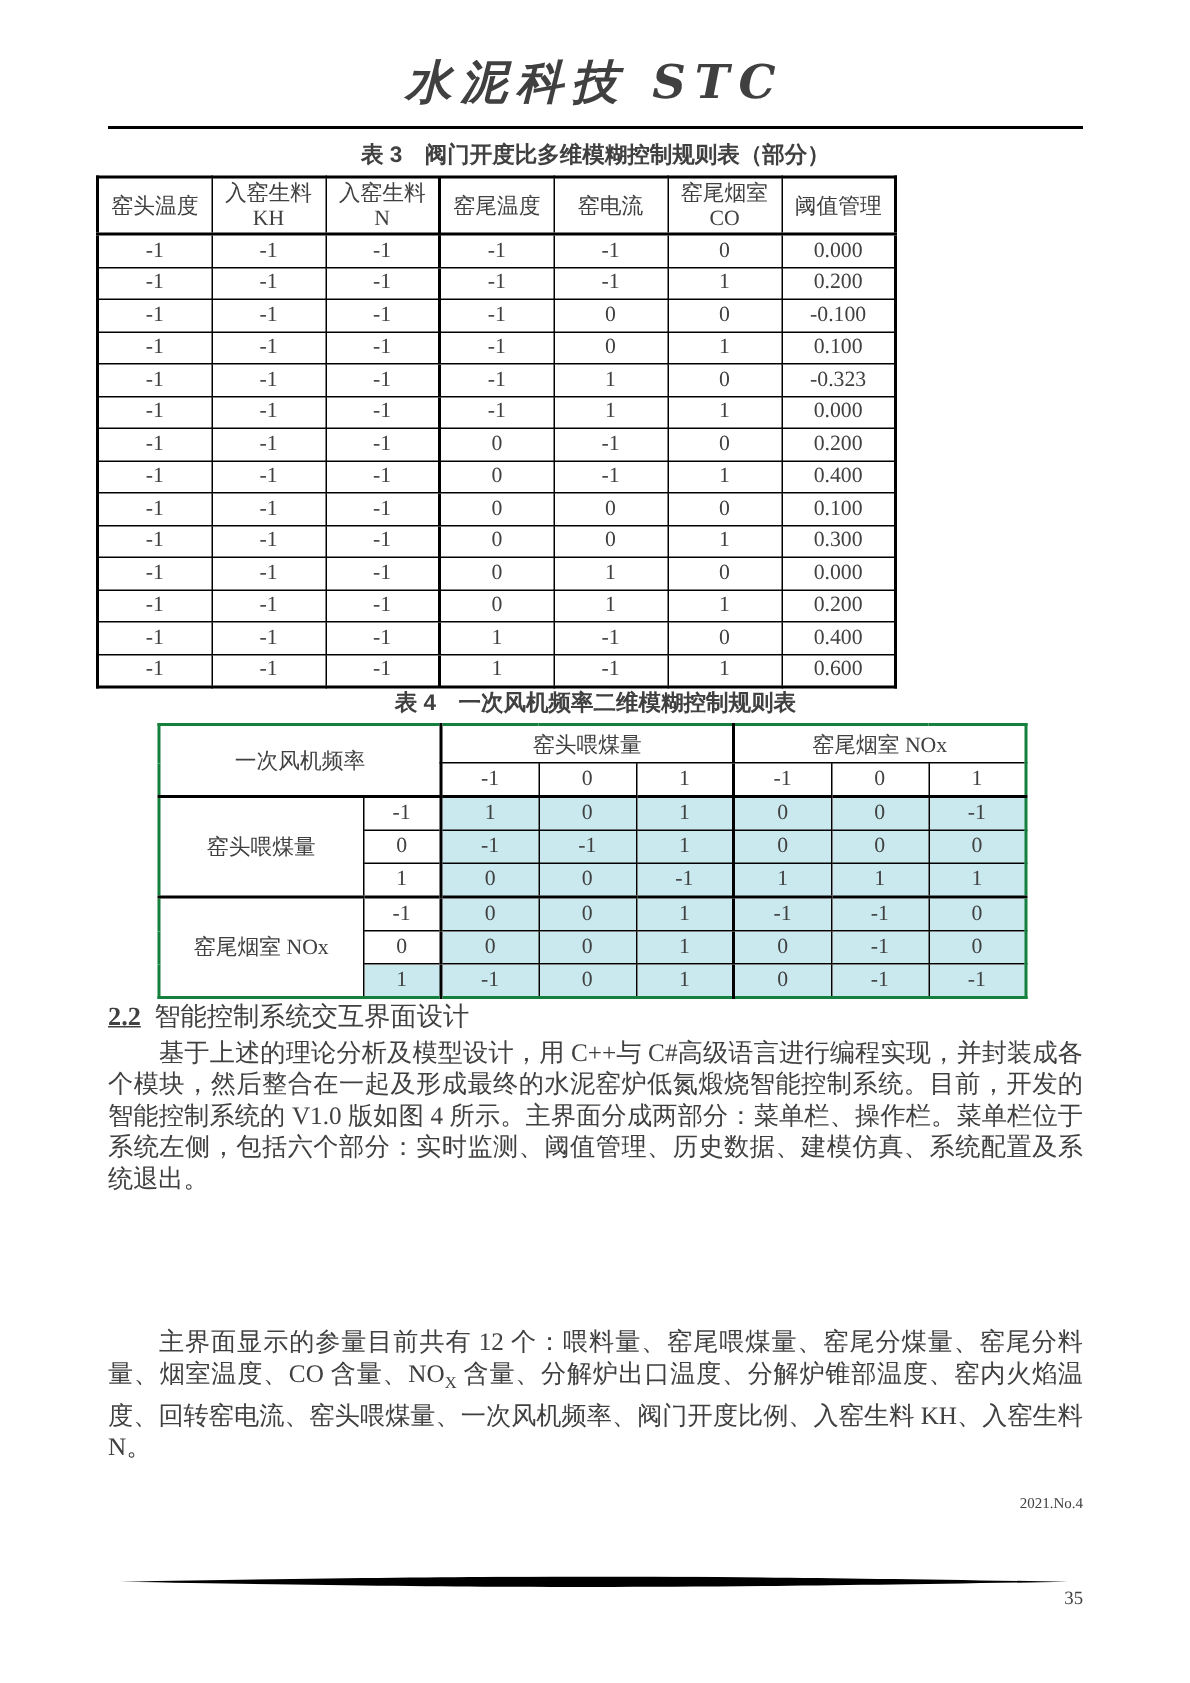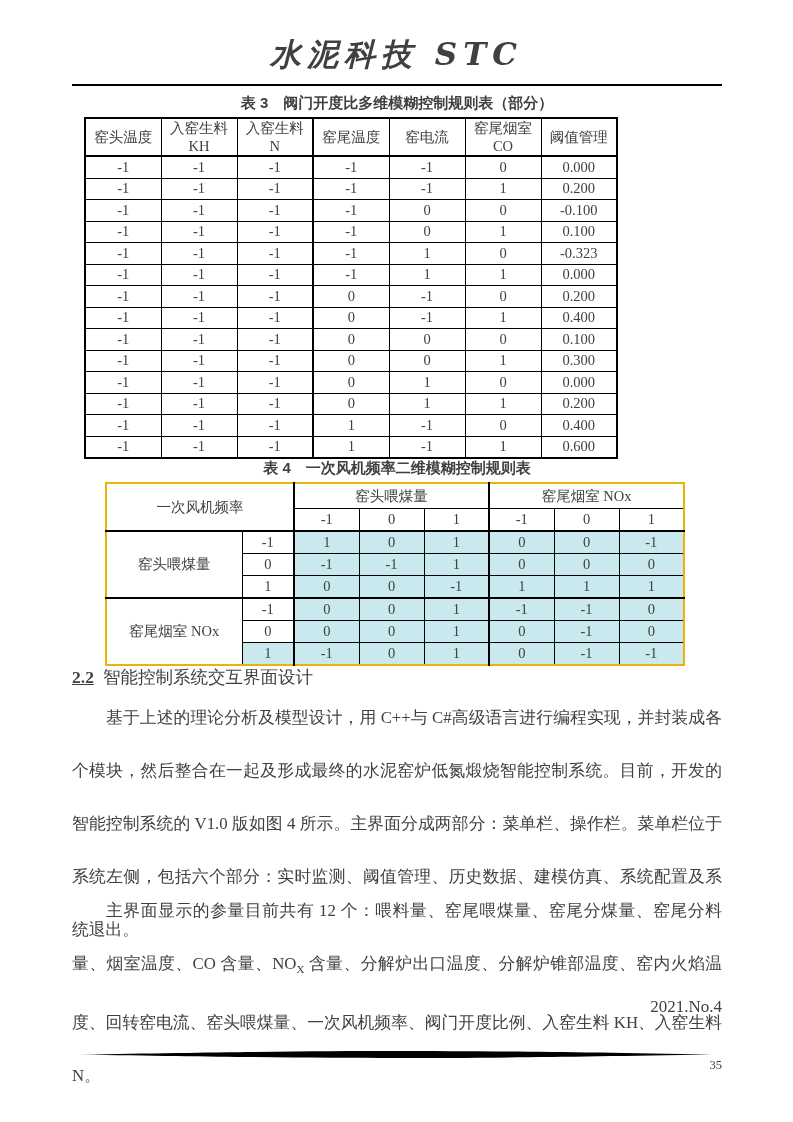--- a/index.html
+++ b/index.html
@@ -14,48 +14,48 @@
   .caption{position:absolute;left:72px;width:650px;text-align:center;
         font-family:"Liberation Sans","DejaVu Sans",sans-serif;font-weight:bold;font-size:15px;}
   .t3cap{top:94px;}
   .t4cap{top:459px;}
 
   table{border-collapse:collapse;table-layout:fixed;position:absolute;background:#fff;}
   td,th{border:1px solid #000;text-align:center;vertical-align:middle;
         font-weight:normal;font-size:14.5px;padding:0 2px;overflow:hidden;
         font-family:"Liberation Serif","DejaVu Serif",serif;}
 
-  .t3{top:117px;left:84px;width:534px;border:2px solid #000;}
+  .t3{top:117px;left:64px;width:534px;border:2px solid #000;}
   .t3 thead th{height:28px;border-bottom:2px solid #000;}
   .t3 tbody td{height:20.5px;}
   .t3 th:nth-child(3),.t3 td:nth-child(3){border-right:2px solid #000;}
 
-  .t4{top:482px;left:105px;width:580px;border:2px solid #eab308;}
+  .t4{top:482px;left:105px;width:580px;border:2px solid #15803d;}
   .t4 thead tr:nth-child(1) th{height:24px;}
   .t4 thead tr:nth-child(2) th{height:21px;border-bottom:2px solid #000;}
   .t4 tbody td{height:21px;}
   .t4 .corner{border-right:2px solid #000;border-bottom:2px solid #000;}
   .gsep{border-right:2px solid #000;}
   .sublabel{border-right:2px solid #000;background:#fff;}
   .hl{background:var(--hl,#c9e9ef);}
   tr.gtop td{border-top:2px solid #000;}
 
   .section-heading{position:absolute;top:664px;left:72px;margin:0;font-size:17.5px;line-height:26px;}
   .sec-num{font-family:"Liberation Serif","DejaVu Serif",serif;font-weight:bold;text-decoration:underline;}
   .sec-title{font-family:"Liberation Sans","DejaVu Sans",sans-serif;font-weight:normal;margin-left:9px;}
 
-  .body-p{position:absolute;left:72px;width:650px;margin:0;font-size:16.8px;line-height:53px;
+  .body-p{position:absolute;left:72px;width:650px;margin:0;font-size:16.8px;line-height:21px;
         text-align:justify;text-indent:34px;}
   .p1{top:691px;}
   .p2{top:884px;}
   .body-p sub{font-size:11px;}
 
   .footer-rule{position:absolute;top:1051px;left:80px;}
   .page-number{position:absolute;top:1058px;left:72px;width:650px;text-align:right;font-size:12.5px;}
-  .issue{position:absolute;top:997px;right:71px;font-size:17px;}
+  .issue{position:absolute;top:997px;right:71px;font-size:10px;}
 </style>
 </head>
 <body>
 
 <div class="page">
 
   <div class="journal-title">水泥科技 STC</div>
   <div class="header-rule"></div>
 
   <div class="caption t3cap">表 3　阀门开度比多维模糊控制规则表（部分）</div>

